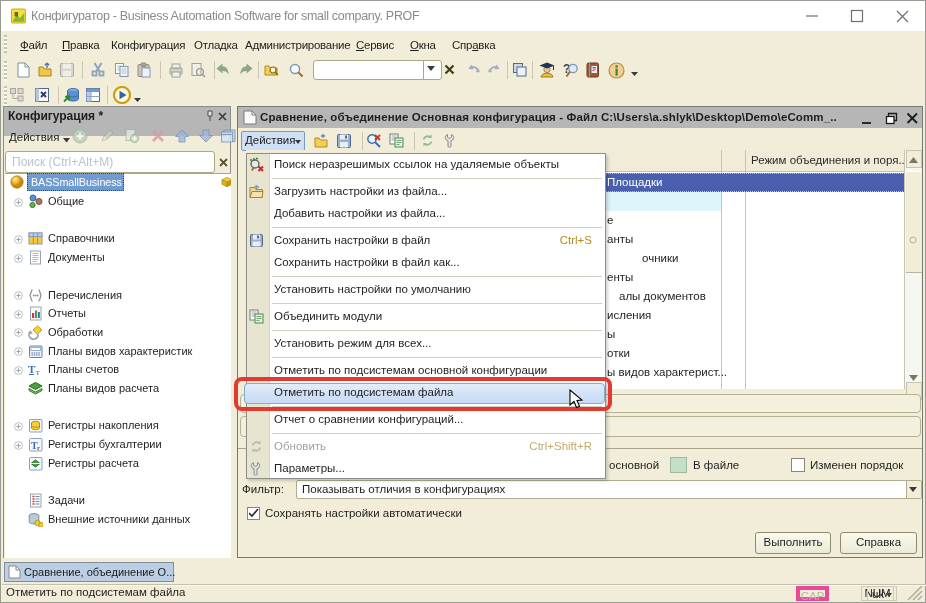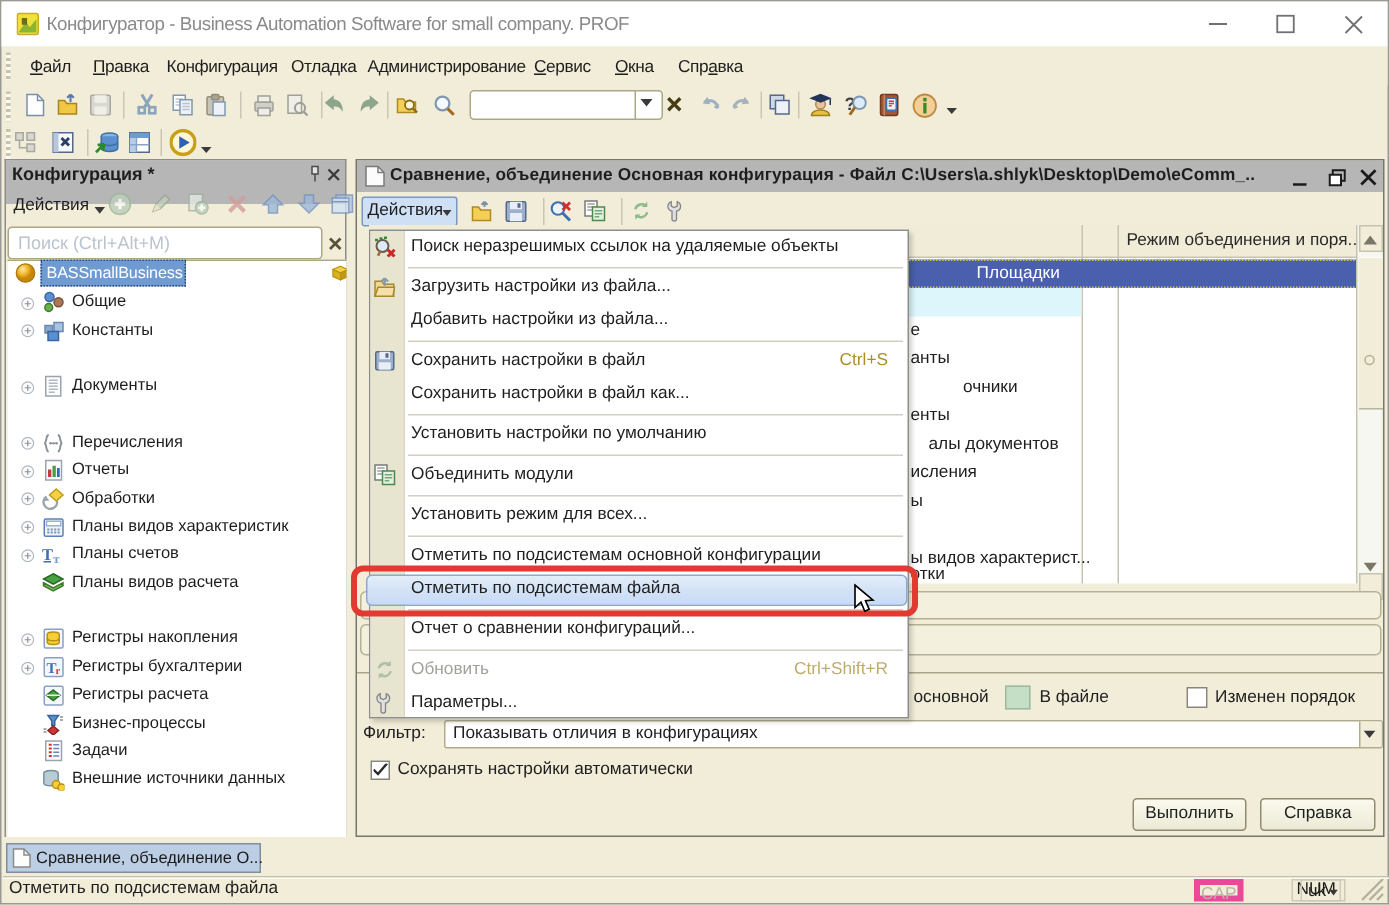--- a/index.html
+++ b/index.html
@@ -267,31 +267,32 @@
             <circle cx="5.5" cy="5.5" r="4.8" fill="#fcfcfc" stroke="#b0b8c0"></circle>
             <path d="M3 5.5 h5 M5.5 3 v5" stroke="#8a929a" stroke-width="1"></path>
           </svg>
           <svg class="abs" style="left:23px;top:1.5px" width="15" height="15" viewBox="0 0 15 15">
             <circle cx="5" cy="4" r="3" fill="#5b8fd0" stroke="#39659c"></circle>
             <circle cx="11" cy="7.5" r="3" fill="#a87858" stroke="#7a5038"></circle>
             <circle cx="4.5" cy="11" r="2.6" fill="#6cb04c" stroke="#3f7a2a"></circle>
           </svg>
           <div class="abs" style="left:43px;top:2.5px;">Общие</div>
         </div>
-        <div class="abs" style="left:0;top:38.2px;width:226px;height:19px;">
-          <svg class="abs" style="left:9px;top:5px" width="9" height="9" viewBox="0 0 11 11">
-            <circle cx="5.5" cy="5.5" r="4.8" fill="#fcfcfc" stroke="#b0b8c0"></circle>
-            <path d="M3 5.5 h5 M5.5 3 v5" stroke="#8a929a" stroke-width="1"></path>
-          </svg>
-          <svg class="abs" style="left:23px;top:1.5px" width="15" height="15" viewBox="0 0 15 15">
-            <rect x="8" y="2" width="6" height="6" fill="#a8c4e4" stroke="#6888b0"></rect>
-            <rect x="2" y="4" width="5" height="5" fill="#88a8cc" stroke="#6888b0"></rect>
-            <rect x="4" y="8" width="7" height="6" fill="#5b8fd0" stroke="#39659c"></rect>
-          </svg>
-          <div class="abs" style="left:43px;top:2.5px;">Константы</div>
+        <div class="abs" style="left:0;top:56.9px;width:226px;height:19px;">
+          <svg class="abs" style="left:9px;top:5px" width="9" height="9" viewBox="0 0 11 11">
+            <circle cx="5.5" cy="5.5" r="4.8" fill="#fcfcfc" stroke="#b0b8c0"></circle>
+            <path d="M3 5.5 h5 M5.5 3 v5" stroke="#8a929a" stroke-width="1"></path>
+          </svg>
+          <svg class="abs" style="left:23px;top:1.5px" width="15" height="15" viewBox="0 0 15 15">
+            <rect x="1" y="2" width="13" height="11" fill="#f6c840" stroke="#8a98b8"></rect>
+            <rect x="1" y="2" width="13" height="3.5" fill="#b8d0ec" stroke="#8a98b8"></rect>
+            <path d="M5.3 5.5 v7.5 M9.6 5.5 v7.5" stroke="#c09018"></path>
+            <path d="M5.3 2 v3.5 M9.6 2 v3.5" stroke="#8a98b8"></path>
+          </svg>
+          <div class="abs" style="left:43px;top:2.5px;">Справочники</div>
         </div>
         <div class="abs" style="left:0;top:75.6px;width:226px;height:19px;">
           <svg class="abs" style="left:9px;top:5px" width="9" height="9" viewBox="0 0 11 11">
             <circle cx="5.5" cy="5.5" r="4.8" fill="#fcfcfc" stroke="#b0b8c0"></circle>
             <path d="M3 5.5 h5 M5.5 3 v5" stroke="#8a929a" stroke-width="1"></path>
           </svg>
           <svg class="abs" style="left:23px;top:1.5px" width="15" height="15" viewBox="0 0 15 15">
             <rect x="2.5" y="1" width="10" height="13" fill="#fdfdfd" stroke="#9aa4b0"></rect>
             <path d="M4.5 3.5 h6 M4.5 5.5 h6 M4.5 7.5 h6 M4.5 9.5 h6 M4.5 11.5 h4" stroke="#b0b8c2"></path>
           </svg>
@@ -391,28 +392,20 @@
           </svg>
           <div class="abs" style="left:43px;top:2.5px;">Регистры бухгалтерии</div>
         </div>
         <div class="abs" style="left:0;top:281.3px;width:226px;height:19px;">
           <svg class="abs" style="left:23px;top:1.5px" width="15" height="15" viewBox="0 0 15 15">
             <rect x="1.5" y="1.5" width="12.5" height="12.5" rx="1" fill="#f4f8fc" stroke="#8aa0c0"></rect>
             <path d="M7.5 4 L12 7.5 L7.5 11 L3 7.5 Z" fill="#48a040" stroke="#2a6824"></path>
             <path d="M3 7.5 h9" stroke="#e8f4e4"></path>
           </svg>
           <div class="abs" style="left:43px;top:2.5px;">Регистры расчета</div>
-        </div>
-        <div class="abs" style="left:0;top:300.0px;width:226px;height:19px;">
-          <svg class="abs" style="left:23px;top:1.5px" width="15" height="15" viewBox="0 0 15 15">
-            <path d="M4 2 h7 l-2.5 3.5 v3 l-2 0 v-3 Z" fill="#5b8fd0" stroke="#39659c"></path>
-            <path d="M7.5 9 L11 12 L7.5 15 L4 12 Z" fill="#cc3838" stroke="#8a2020"></path>
-            <path d="M12 3 h2 M12 5 h2 M1 11 h2 M1 13 h2" stroke="#8a9298"></path>
-          </svg>
-          <div class="abs" style="left:43px;top:2.5px;">Бизнес-процессы</div>
         </div>
         <div class="abs" style="left:0;top:318.7px;width:226px;height:19px;">
           <svg class="abs" style="left:23px;top:1.5px" width="15" height="15" viewBox="0 0 15 15">
             <rect x="2.5" y="1" width="10.5" height="13" fill="#fdfdfd" stroke="#9aa4b0"></rect>
             <path d="M4.5 3.5 h2 M4.5 6 h2 M4.5 8.5 h2 M4.5 11 h2" stroke="#cc3838" stroke-width="1.4"></path>
             <path d="M7.5 3.5 h4 M7.5 6 h4 M7.5 8.5 h4 M7.5 11 h4" stroke="#6888b0"></path>
           </svg>
           <div class="abs" style="left:43px;top:2.5px;">Задачи</div>
         </div>
         <div class="abs" style="left:0;top:337.4px;width:226px;height:19px;">
@@ -482,30 +475,30 @@
       </div>
 </div>
 
 <div id="grid">
       <div class="abs" style="left:245px;top:149px;width:659px;height:239px;background:#ffffff;"></div>
       <div class="abs" style="left:245px;top:149px;width:659px;height:22px;background:#f0ecd8;border-bottom:1px solid #c6c3b0;"></div>
       <div class="abs" style="left:750px;top:153px;color:#2a2a2a;">Режим объединения и поря...</div>
       <div class="abs" style="left:720px;top:149px;width:1px;height:239px;background:#c6c3b0;"></div>
       <div class="abs" style="left:744px;top:149px;width:1px;height:239px;background:#c6c3b0;"></div>
       <div class="abs" style="left:245px;top:172px;width:659px;height:19px;background:#4a5fae;outline:1px dotted #d8c060;outline-offset:-1px;"></div>
-      <div class="abs" style="left:606px;top:175px;color:#ffffff;padding-left:44px;">Площадки</div>
+      <div class="abs" style="left:606px;top:175px;color:#ffffff;">Площадки</div>
       <div class="abs" style="left:245px;top:191px;width:475px;height:19px;background:#ddf6fb;"></div>
       <div class="abs" style="left:606px;top:213px;color:#1e1e1e;">е</div>
       <div class="abs" style="left:606px;top:232px;color:#1e1e1e;">анты</div>
       <div class="abs" style="left:641px;top:251px;color:#1e1e1e;">очники</div>
       <div class="abs" style="left:606px;top:270px;color:#1e1e1e;">енты</div>
       <div class="abs" style="left:606px;top:289px;color:#1e1e1e;margin-left:12px;">алы документов</div>
       <div class="abs" style="left:606px;top:308px;color:#1e1e1e;">исления</div>
       <div class="abs" style="left:606px;top:327px;color:#1e1e1e;">ы</div>
-      <div class="abs" style="left:606px;top:346px;color:#1e1e1e;margin-top:30px;">отки</div>
+      <div class="abs" style="left:606px;top:346px;color:#1e1e1e;">отки</div>
       <div class="abs" style="left:606px;top:365px;color:#1e1e1e;">ы видов характерист...</div>
       <div class="abs" style="left:903px;top:149px;width:17px;height:239px;background:#f7f7f2;border-left:1px solid #c6c3b0;"></div>
       <div class="abs" style="left:905px;top:149px;width:16px;height:18px;background:#f1edd8;border:1px solid #c6c3b0;"></div>
       <svg class="abs" style="left:908px;top:156px" width="9" height="7">
         <path d="M4.5 0 L9 6 L0 6 Z" fill="#7a7768"></path>
       </svg>
       <div class="abs" style="left:905px;top:381px;width:16px;height:18px;background:#f1edd8;border:1px solid #c6c3b0;"></div>
       <svg class="abs" style="left:908px;top:374px" width="9" height="7">
         <path d="M0 0 L9 0 L4.5 6 Z" fill="#7a7768"></path>
       </svg>

